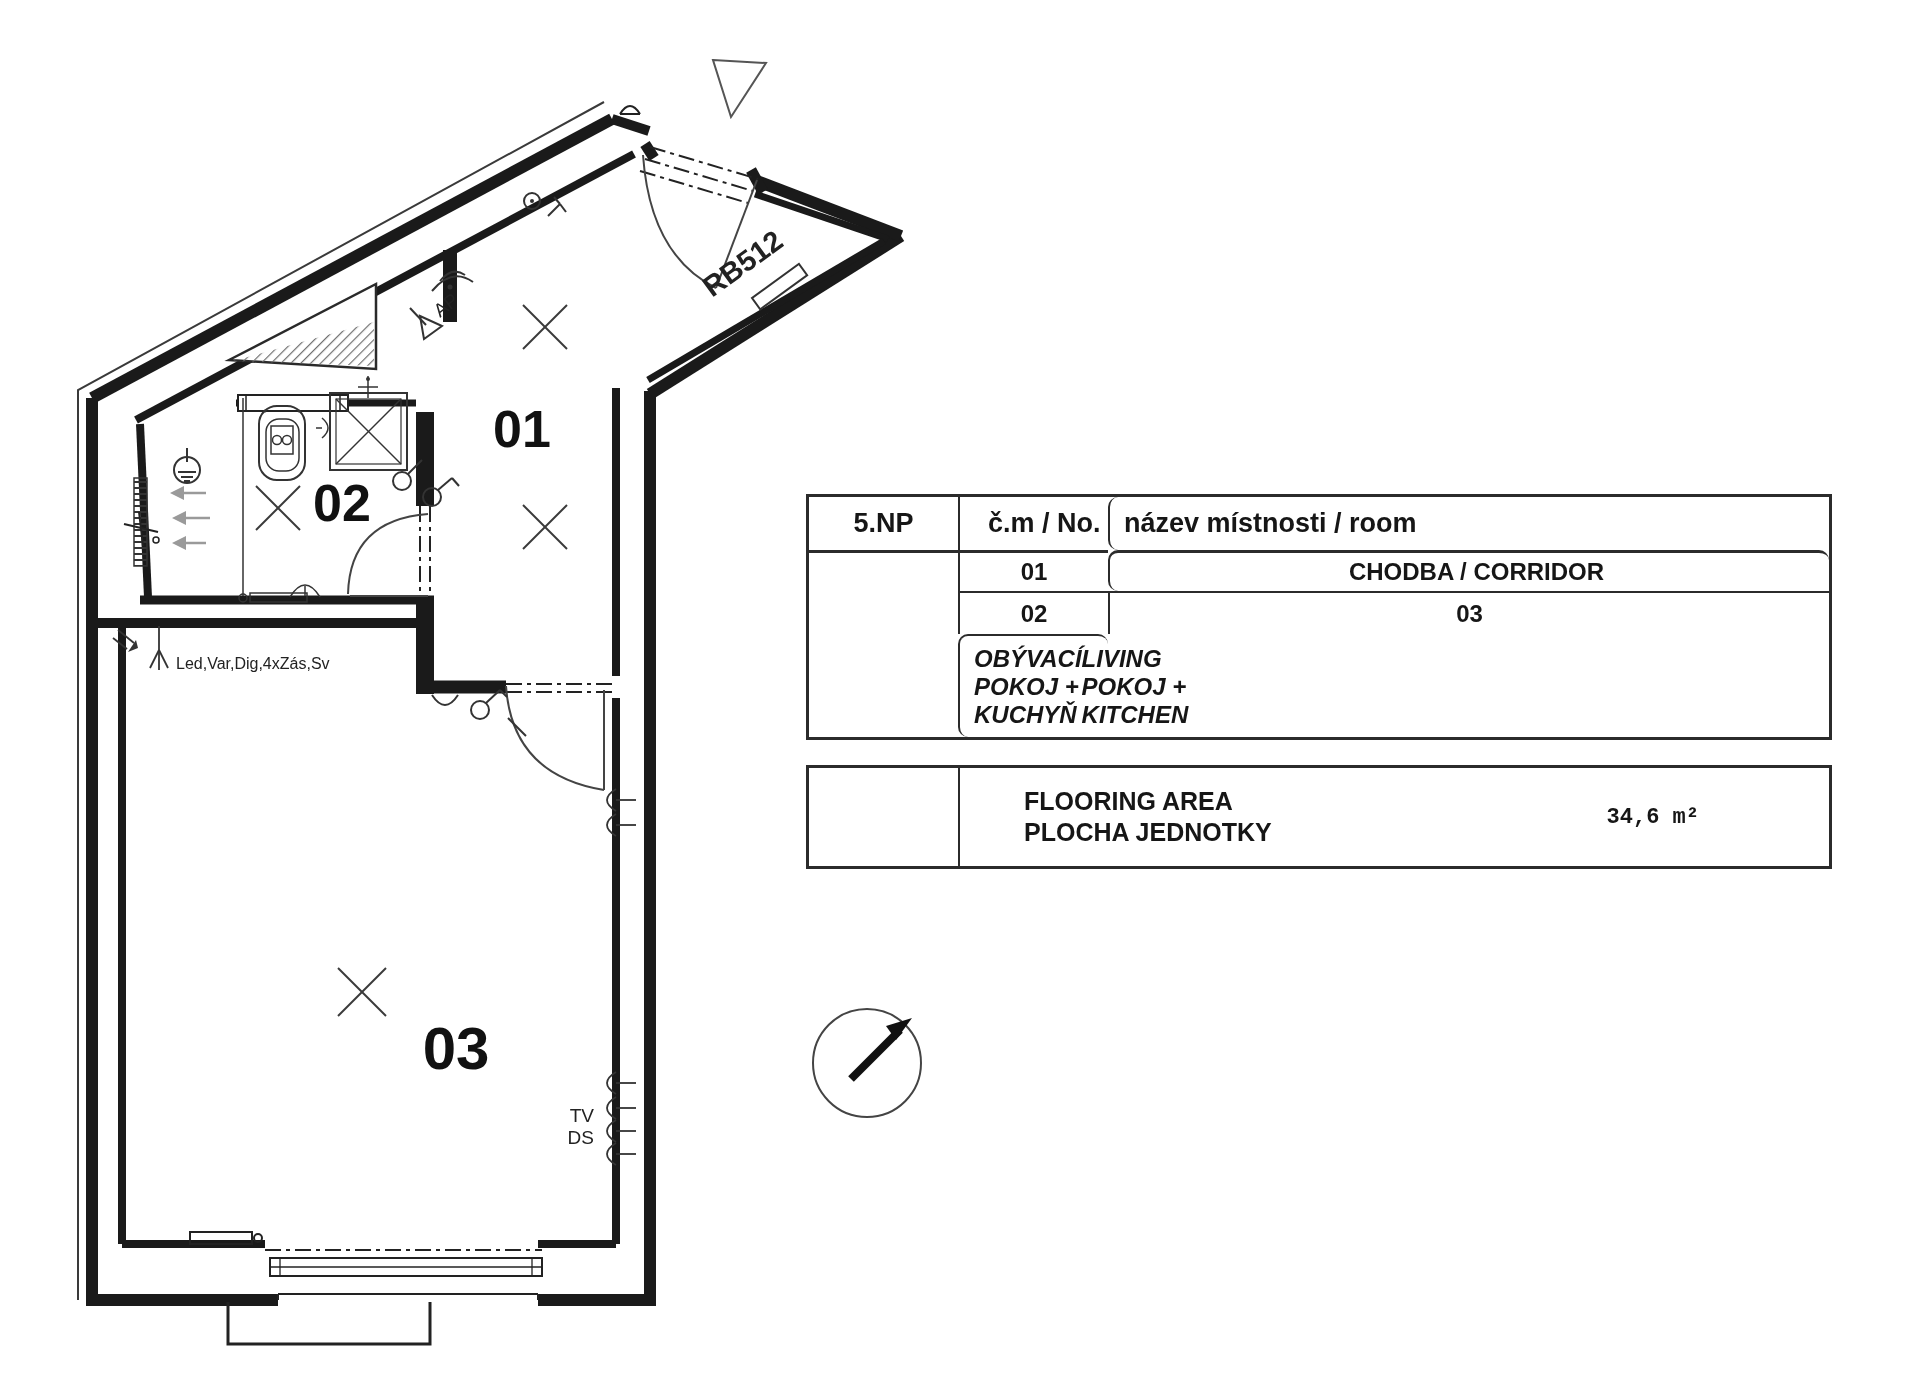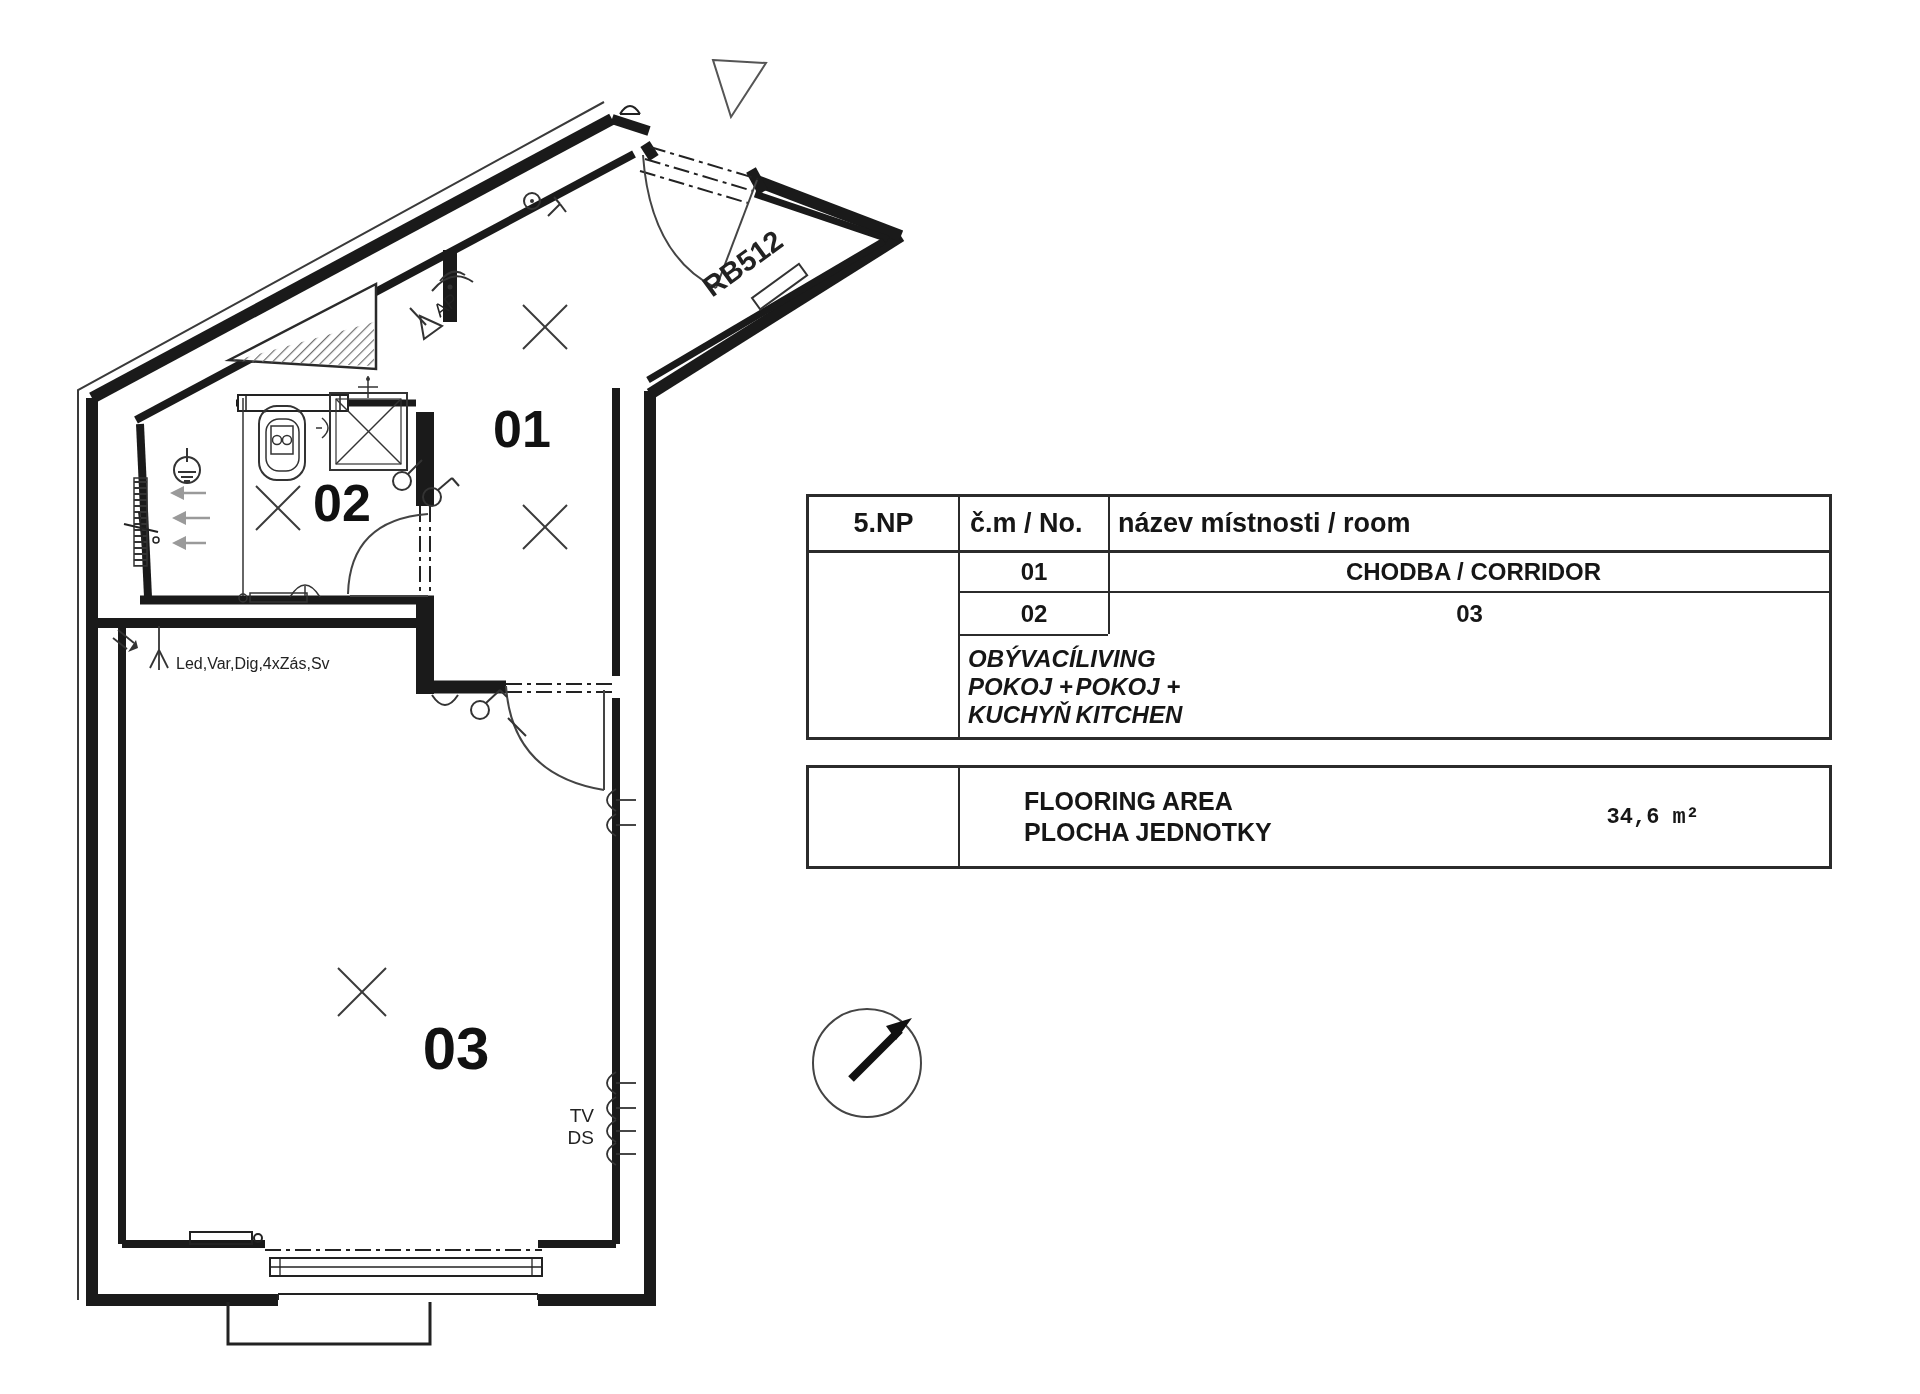--- a/index.html
+++ b/index.html
@@ -13,21 +13,21 @@
   
   .tbl{position:absolute;background:#fff;border:3px solid #2b2b2b;box-sizing:border-box;
        font-weight:bold;color:#161616;}
   #room-table{left:806px;top:470px;width:1026px;height:246px;
        display:grid;grid-template-columns:149px 150px 1fr;grid-template-rows:53px 41px 43px 1fr;margin-top:24px;}
   #room-table .cell{display:flex;align-items:center;box-sizing:border-box;}
   .bt{border-top:2px solid #2b2b2b;}
   .bt3{border-top:3px solid #2b2b2b;justify-content:center;}
   .bl{border-left:2px solid #2b2b2b;}
   .center{justify-content:center;}
-  .padl{padding-left:8px;}
+  .padl{padding-left:14px;border-radius:10px;}
   #room-table .hdr{font-size:27px;}
   #room-table .rowtxt{font-size:24px;}
   .two-line{flex-direction:row;align-items:flex-start;justify-content:space-between;font-style:italic;}
   .two-line span{display:block;}
 
   #area-table{left:806px;top:765px;width:1026px;height:104px;
        display:grid;grid-template-columns:149px 1fr;}
   #area-table .right{position:relative;border-left:2px solid #2b2b2b;display:flex;
        flex-direction:column;justify-content:center;padding-left:64px;font-size:25px;line-height:31px;}
   #area-value{position:absolute;right:130px;top:50%;transform:translateY(-50%);font-size:22px;font-family:Liberation Mono, monospace;}
@@ -278,21 +278,21 @@
       <circle cx="867" cy="1063" r="54" fill="none" stroke="#444" stroke-width="2"></circle>
       <line x1="851" y1="1079" x2="900" y2="1030" stroke="#111" stroke-width="8"></line>
       <polygon points="912,1018 886,1026 896,1040" fill="#111"></polygon>
     </g>
   </svg>
 
   <div id="room-table" class="tbl">
     <div class="cell center hdr">
       <span>5.NP</span>
     </div>
-    <div class="cell bl hdr" style="padding-left:10px">
+    <div class="cell bl hdr" style="padding-left:28px">
       <span>č.m / No.</span>
     </div>
     <div class="cell bl hdr padl">
       <span>název místnosti / room</span>
     </div>
 
     <div class="cell bt3" style="grid-row:2/5"></div>
 
     <div class="cell bl bt3 center rowtxt">
       <span>01</span>

